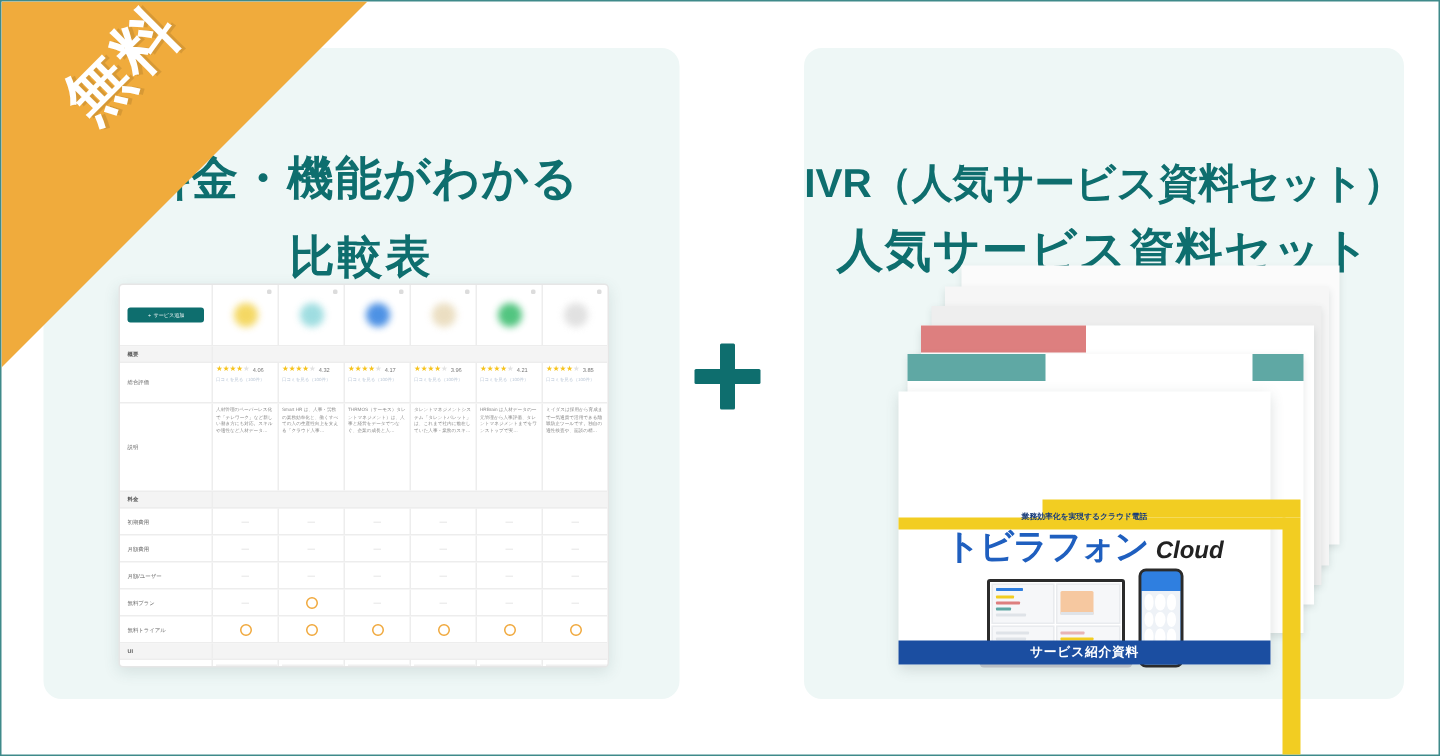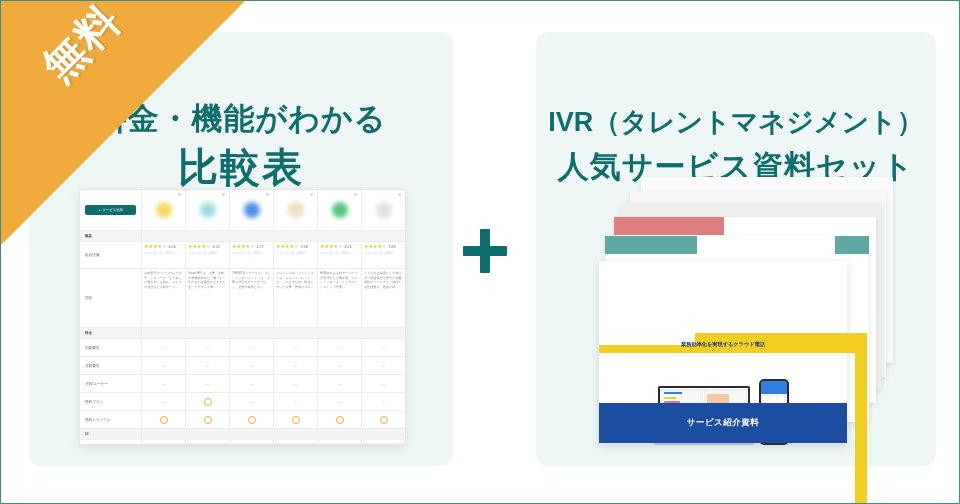--- a/index.html
+++ b/index.html
@@ -48,21 +48,21 @@
   .panel-left{left:28px;width:424px;}
   .panel-right{left:535px;width:400px;}
 
   .panel-title{
     position:absolute;left:0;right:0;
     text-align:center;color:#0e6e6e;
     font-weight:bold;line-height:1.25;
     white-space:nowrap;
   }
   .t-left-1{top:68px;font-size:31px;letter-spacing:1px;}
-  .t-left-2{top:110px;font-size:40px;letter-spacing:2px;}
+  .t-left-2{top:121px;font-size:30px;letter-spacing:2px;}
   .t-right-1{top:74px;font-size:27px;letter-spacing:0px;}
   .t-right-2{top:116px;font-size:31px;letter-spacing:1px;text-align:center;}
 
   
   .plus{
     position:absolute;left:462px;top:228px;width:44px;height:44px;
   }
   .plus span{position:absolute;background:#0e6e6e;border-radius:1px;}
   .plus .h{left:0;top:17px;width:44px;height:10px;}
   .plus .v{left:17px;top:0;width:10px;height:44px;}
@@ -179,21 +179,21 @@
   .mini i{position:absolute;display:block;border-radius:.5px;}
   .phone{
     width:26px;height:62px;border:2px solid #2b2b2b;border-radius:5px;background:#2f7fe0;
     overflow:hidden;position:relative;
   }
   .phone-top{height:13px;background:#2f7fe0;}
   .phone-pad{background:#eef2f7;height:49px;display:grid;grid-template-columns:repeat(3,1fr);gap:1px;padding:2px;box-sizing:border-box;}
   .key{background:#fff;border-radius:50%;}
   .key.green{background:#29b35a;}
   .footer-bar{
-    position:absolute;left:0;bottom:0;width:100%;height:40px;background:#1b4ea1;
+    position:absolute;left:0;bottom:0;width:100%;height:16px;background:#1b4ea1;
     display:flex;align-items:center;justify-content:center;
   }
   .footer-bar span{color:#fff;font-size:8.5px;font-weight:bold;letter-spacing:.5px;}
 </style>
 </head>
 <body>
 
 <div id="stage">
 
   <div class="panel panel-left">
@@ -508,21 +508,21 @@
       </div>
     </div>
   </div>
 
   <div class="plus">
     <span class="h"></span>
       <span class="v"></span>
   </div>
 
   <div class="panel panel-right">
-    <div class="panel-title t-right-1">IVR（タレントマネジメント）</div>
+    <div class="panel-title t-right-1">IVR（人気サービス資料セット）</div>
     <div class="panel-title t-right-2">人気サービス資料セット</div>
   </div>
 
   <div class="doc-stack">
     <div class="doc doc-0"></div>
     <div class="doc doc-1"></div>
     <div class="doc doc-2"></div>
     <div class="doc doc-3">
         <div class="band"></div>
       </div>
@@ -530,20 +530,23 @@
         <div class="band"></div>
         <div class="band2"></div>
       </div>
 
     <div class="doc doc-front">
       <div class="yellow-t"></div>
       <div class="yellow-l"></div>
       <div class="yellow-r"></div>
 
       <div class="front-tag">業務効率化を実現するクラウド電話</div>
+      <div class="front-logo">
+        <span class="jp">トビラフォン</span><span class="en">Cloud</span>
+      </div>
 
       <div class="device-row">
         <div class="laptop">
           <div class="laptop-screen">
             <div class="mini">
                 <i style="left:2px;top:2px;width:18px;height:2px;background:#2f7fe0"></i>
                 <i style="left:2px;top:7px;width:12px;height:2px;background:#f2cd22"></i>
                 <i style="left:2px;top:11px;width:16px;height:2px;background:#dd7f7f"></i>
                 <i style="left:2px;top:15px;width:10px;height:2px;background:#5fa8a4"></i>
                 <i style="left:2px;top:19px;width:20px;height:2px;background:#dfe3e8"></i>

